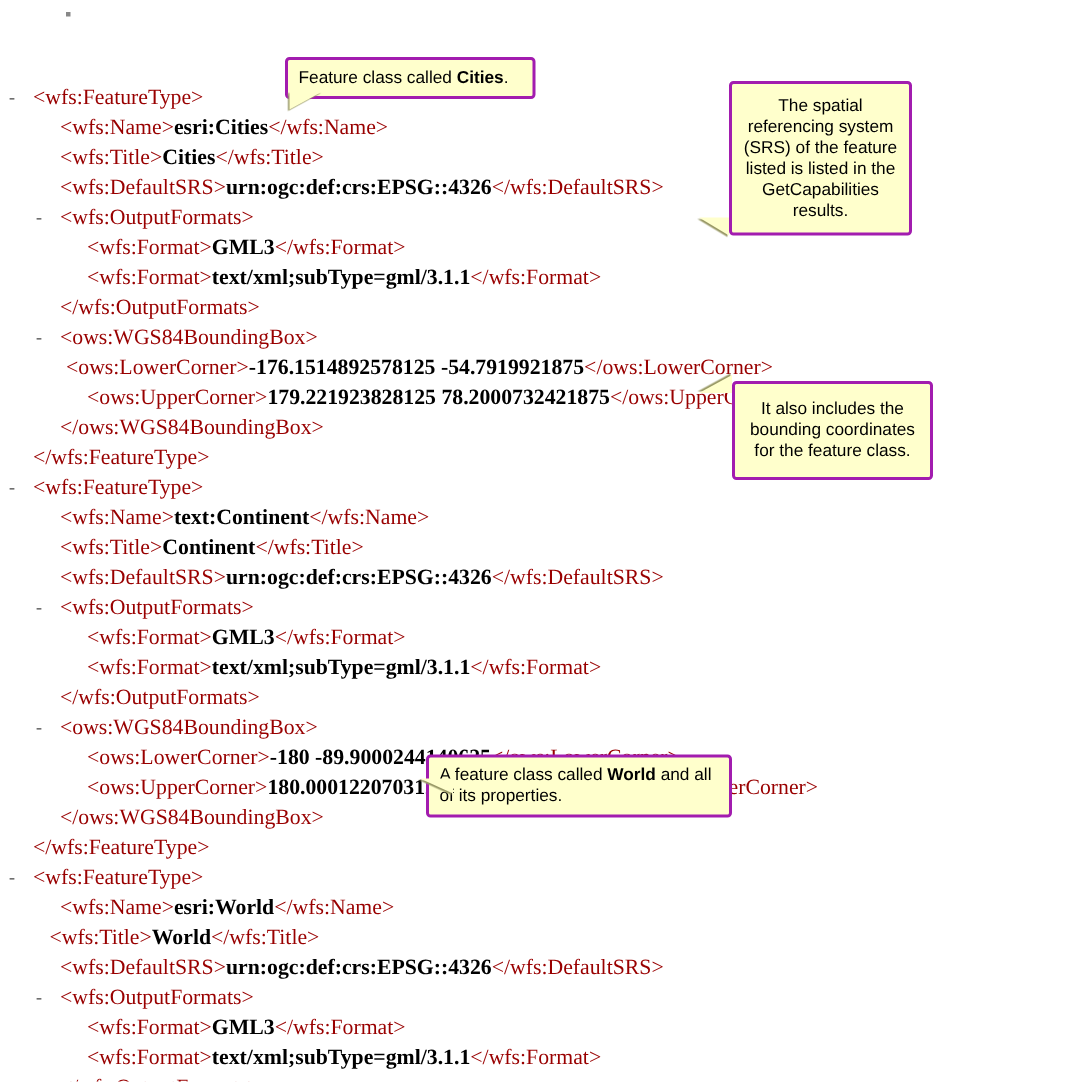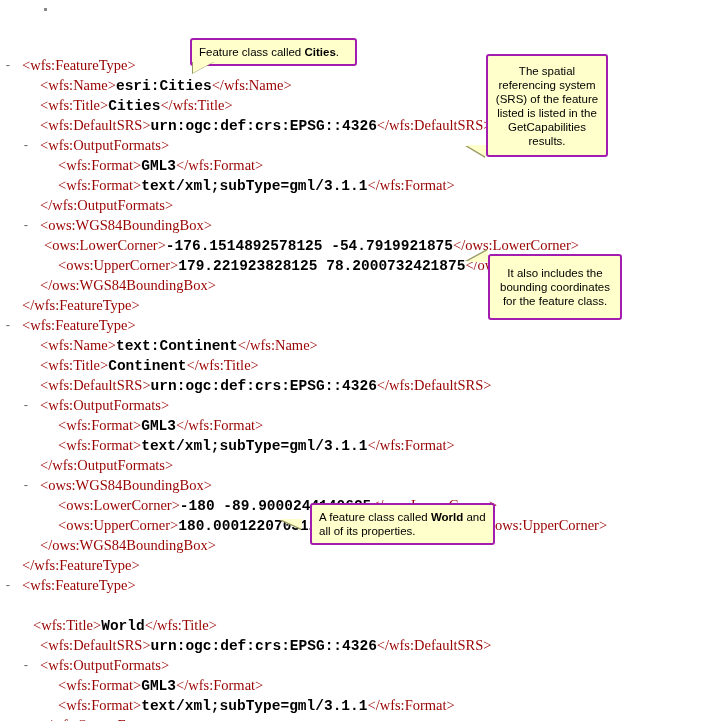--- a/index.html
+++ b/index.html
@@ -43,21 +43,20 @@
   }
   .ltxt {
     display: inline-block;
   }
   .tag {
     color: #990000;
   }
   .val {
     color: #000000;
     font-weight: bold;
-    font-family: Liberation Mono, monospace;
   }
   
   .callout {
     position: absolute;
     background: #ffffcc;
     border: 2px solid #a21caf;
     border-radius: 3px;
     font-family: Liberation Sans, sans-serif;
     font-size: 11.5px;
     color: #000000;
@@ -138,20 +137,21 @@
     <div class="xml-line" style="position: absolute; left: 0px; top: 395px; width: 718px;"><span class="toggle" style="left: 20px;">-</span><span class="ltxt" style="margin-left: 40px;"><span class="tag">&lt;wfs:OutputFormats&gt;</span></span></div>
     <div class="xml-line" style="position: absolute; left: 0px; top: 415px; width: 718px;"><span class="ltxt" style="margin-left: 58px;"><span class="tag">&lt;wfs:Format&gt;</span><span class="val">GML3</span><span class="tag">&lt;/wfs:Format&gt;</span></span></div>
     <div class="xml-line" style="position: absolute; left: 0px; top: 435px; width: 718px;"><span class="ltxt" style="margin-left: 58px;"><span class="tag">&lt;wfs:Format&gt;</span><span class="val">text/xml;subType=gml/3.1.1</span><span class="tag">&lt;/wfs:Format&gt;</span></span></div>
     <div class="xml-line" style="position: absolute; left: 0px; top: 455px; width: 718px;"><span class="ltxt" style="margin-left: 40px;"><span class="tag">&lt;/wfs:OutputFormats&gt;</span></span></div>
     <div class="xml-line" style="position: absolute; left: 0px; top: 475px; width: 718px;"><span class="toggle" style="left: 20px;">-</span><span class="ltxt" style="margin-left: 40px;"><span class="tag">&lt;ows:WGS84BoundingBox&gt;</span></span></div>
     <div class="xml-line" style="position: absolute; left: 0px; top: 495px; width: 718px;"><span class="ltxt" style="margin-left: 58px;"><span class="tag">&lt;ows:LowerCorner&gt;</span><span class="val">-180 -89.9000244140625</span><span class="tag">&lt;/ows:LowerCorner&gt;</span></span></div>
     <div class="xml-line" style="position: absolute; left: 0px; top: 515px; width: 718px;"><span class="ltxt" style="margin-left: 58px;"><span class="tag">&lt;ows:UpperCorner&gt;</span><span class="val">180.0001220703125 83.62371826171875</span><span class="tag">&lt;/ows:UpperCorner&gt;</span></span></div>
     <div class="xml-line" style="position: absolute; left: 0px; top: 535px; width: 718px;"><span class="ltxt" style="margin-left: 40px;"><span class="tag">&lt;/ows:WGS84BoundingBox&gt;</span></span></div>
     <div class="xml-line" style="position: absolute; left: 0px; top: 555px; width: 718px;"><span class="ltxt" style="margin-left: 22px;"><span class="tag">&lt;/wfs:FeatureType&gt;</span></span></div>
     <div class="xml-line" style="position: absolute; left: 0px; top: 575px; width: 718px;"><span class="toggle" style="left: 2px;">-</span><span class="ltxt" style="margin-left: 22px;"><span class="tag">&lt;wfs:FeatureType&gt;</span></span></div>
+    <div class="xml-line" style="position: absolute; left: 0px; top: 595px; width: 718px;"><span class="ltxt" style="margin-left: 40px;"><span class="tag">&lt;wfs:Name&gt;</span><span class="val">esri:World</span><span class="tag">&lt;/wfs:Name&gt;</span></span></div>
     <div class="xml-line" style="position: absolute; left: 0px; top: 615px; width: 718px;"><span class="ltxt" style="margin-left: 33px;"><span class="tag">&lt;wfs:Title&gt;</span><span class="val">World</span><span class="tag">&lt;/wfs:Title&gt;</span></span></div>
     <div class="xml-line" style="position: absolute; left: 0px; top: 635px; width: 718px;"><span class="ltxt" style="margin-left: 40px;"><span class="tag">&lt;wfs:DefaultSRS&gt;</span><span class="val">urn:ogc:def:crs:EPSG::4326</span><span class="tag">&lt;/wfs:DefaultSRS&gt;</span></span></div>
     <div class="xml-line" style="position: absolute; left: 0px; top: 655px; width: 718px;"><span class="toggle" style="left: 20px;">-</span><span class="ltxt" style="margin-left: 40px;"><span class="tag">&lt;wfs:OutputFormats&gt;</span></span></div>
     <div class="xml-line" style="position: absolute; left: 0px; top: 675px; width: 718px;"><span class="ltxt" style="margin-left: 58px;"><span class="tag">&lt;wfs:Format&gt;</span><span class="val">GML3</span><span class="tag">&lt;/wfs:Format&gt;</span></span></div>
     <div class="xml-line" style="position: absolute; left: 0px; top: 695px; width: 718px;"><span class="ltxt" style="margin-left: 58px;"><span class="tag">&lt;wfs:Format&gt;</span><span class="val">text/xml;subType=gml/3.1.1</span><span class="tag">&lt;/wfs:Format&gt;</span></span></div>
     <div class="xml-line" style="position: absolute; left: 0px; top: 715px; width: 718px;"><span class="ltxt" style="margin-left: 40px;"><span class="tag">&lt;/wfs:OutputFormats&gt;</span></span></div>
   </div>
 
 <div class="ptr ptr-1"></div>
 <div class="ptr ptr-2"></div>
@@ -160,15 +160,15 @@
 
 <div class="callout" style="left: 190px; top: 38px; width: 167px; min-height: 24px;">
     <div><span>Feature class called </span><b>Cities</b><span>.</span></div>
   </div>
 <div class="callout" style="left: 486px; top: 54px; width: 122px; min-height: 103px; text-align: center; display: flex; align-items: center; justify-content: center;">
     <div><span>The spatial referencing system (SRS) of the feature listed is listed in the GetCapabilities results.</span></div>
   </div>
 <div class="callout" style="left: 488px; top: 254px; width: 134px; min-height: 66px; text-align: center; display: flex; align-items: center; justify-content: center;">
     <div><span>It also includes the bounding coordinates for the feature class.</span></div>
   </div>
-<div class="callout" style="left: 310px; top: 503px; width: 185px; min-height: 35px;">
+<div class="callout" style="left: 284px; top: 503px; width: 204px; min-height: 35px;">
     <div><span>A feature class called </span><b>World</b><span> and all of its properties.</span></div>
   </div>
 
 </body></html>

